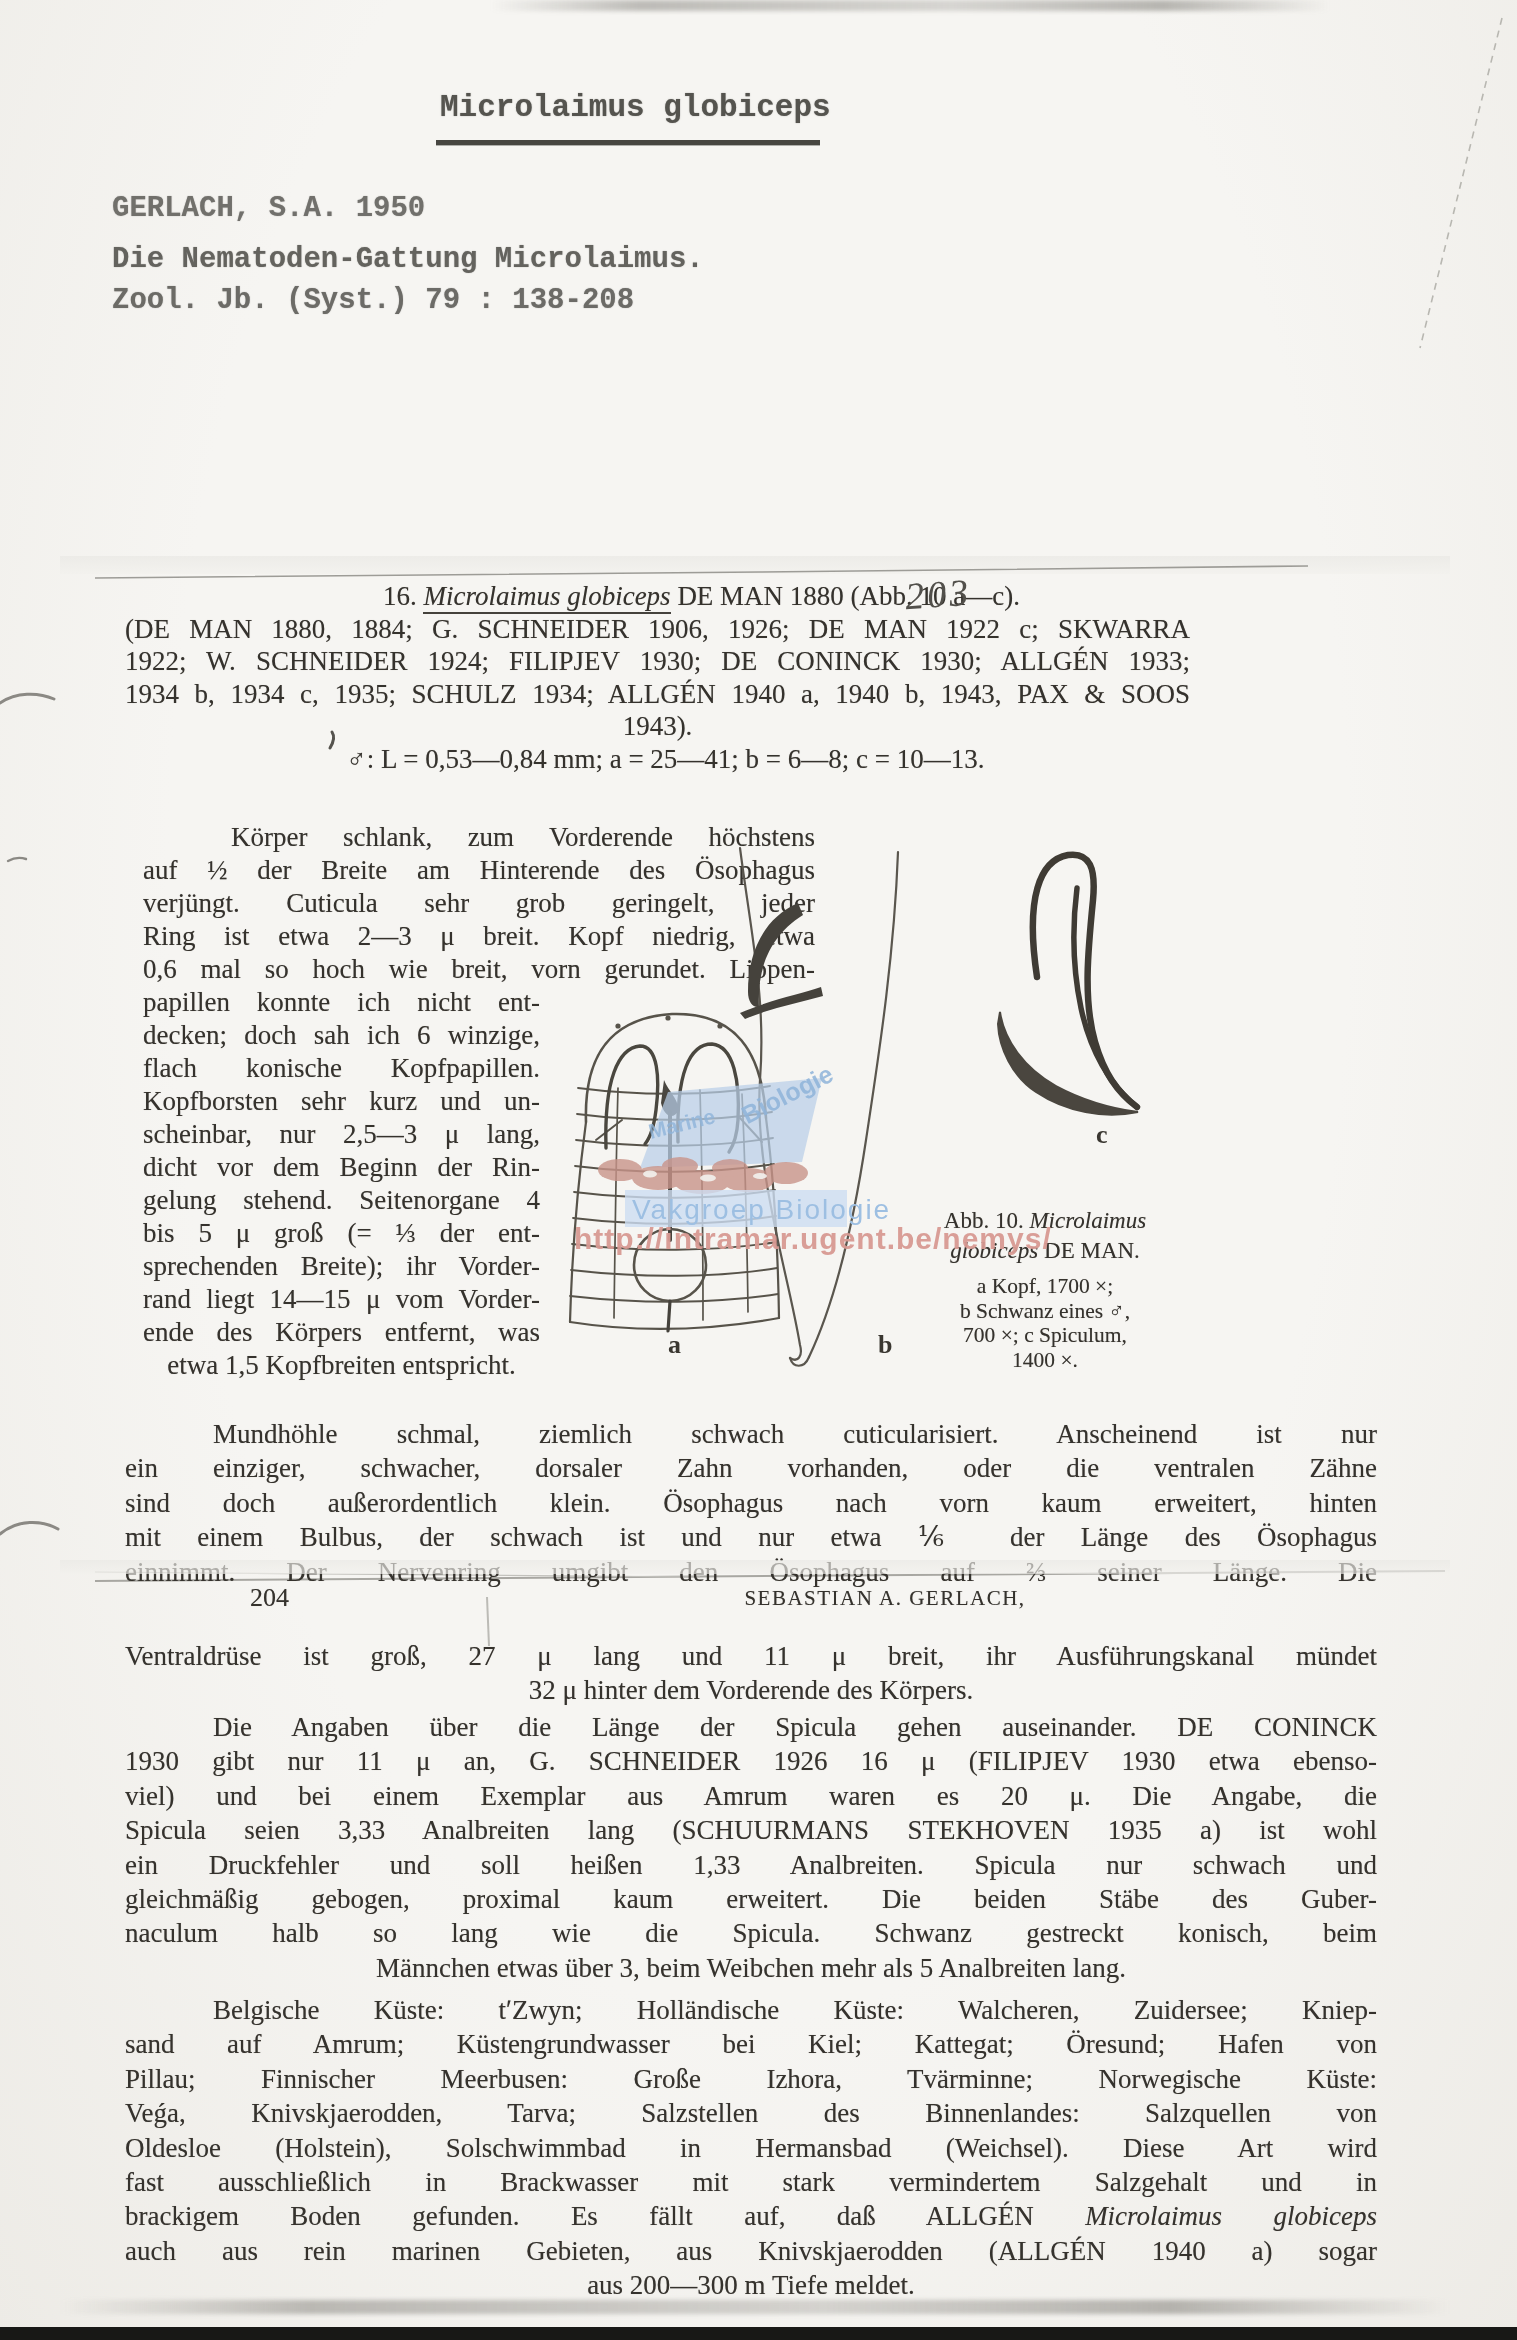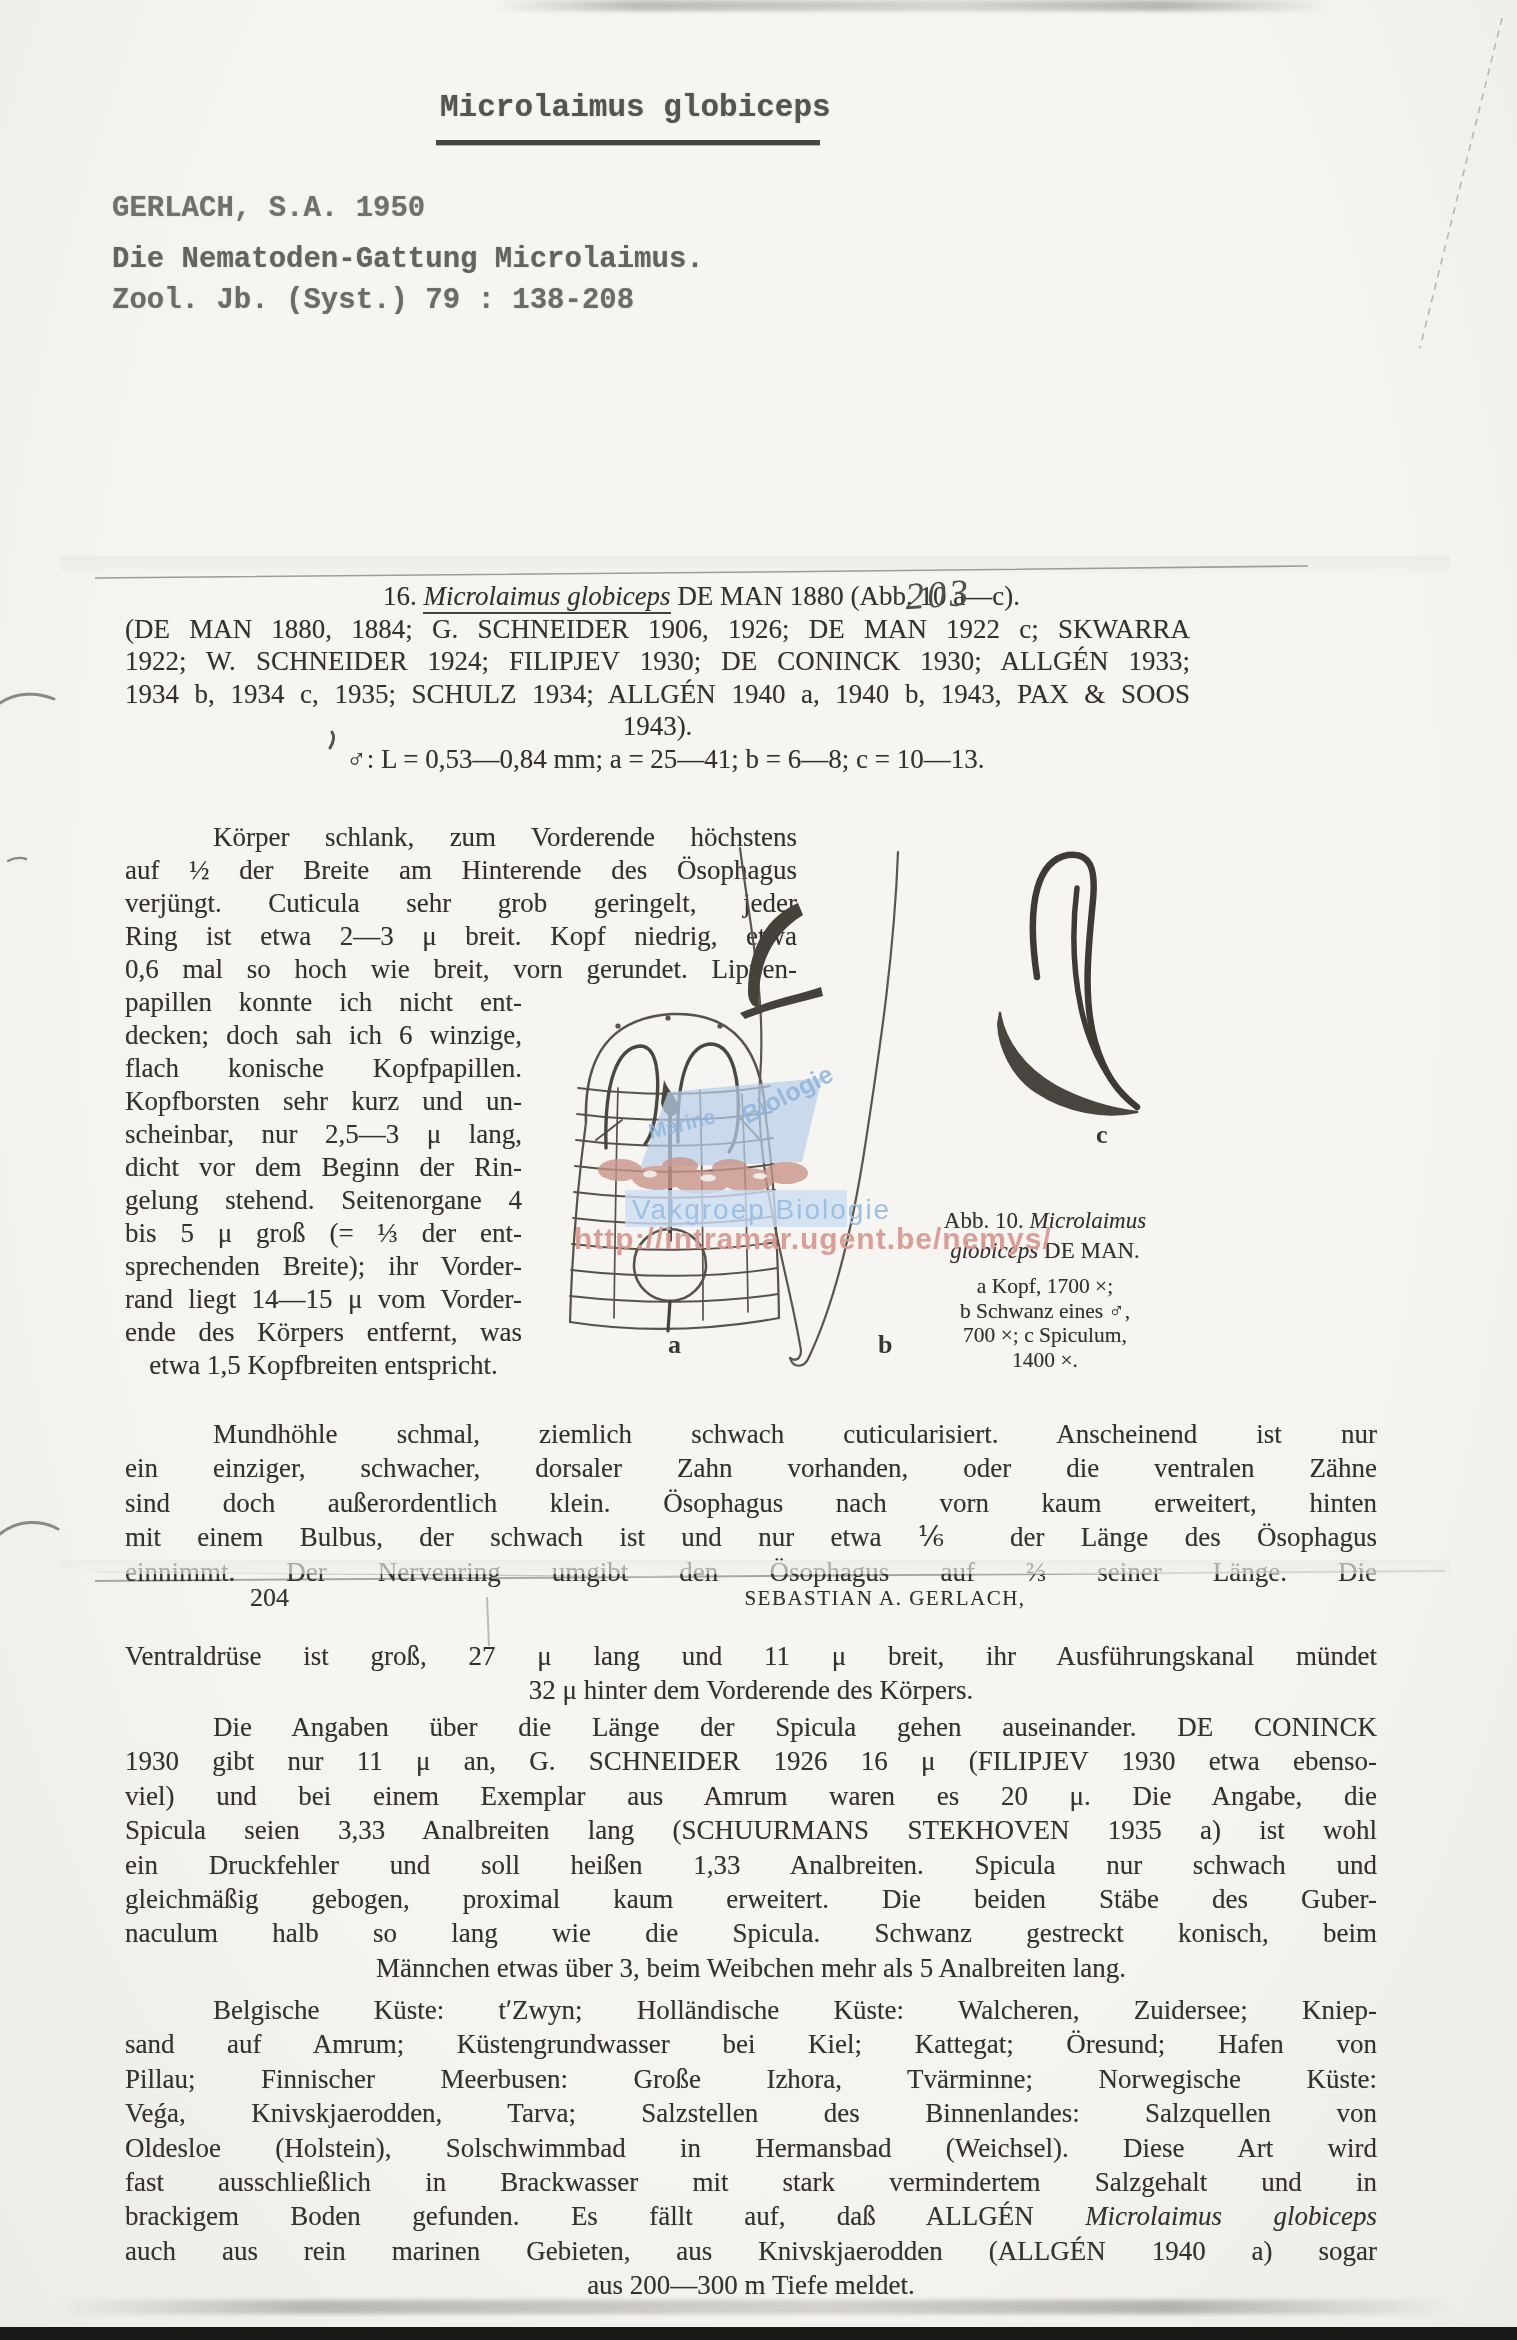--- a/index.html
+++ b/index.html
@@ -9,21 +9,21 @@
     background-image:radial-gradient(ellipse at 50% 38%, #f6f5f2 55%, #edebe6 100%);
   }
   .abs{position:absolute;}
   .ser{font-family:"Liberation Serif","DejaVu Serif",serif;}
   .mono{font-family:"Liberation Mono","DejaVu Sans Mono",monospace;}
   .ink{color:#35322d;text-shadow:0 0 .7px rgba(53,50,45,.38);}
   .type{color:#55544f;text-shadow:0 0 1.2px rgba(80,79,74,.55);font-weight:bold;}
   .jl{text-align:justify;text-align-last:justify;}
   .nl{text-align:center;}
   .entry{font-size:27px;line-height:32.6px;}
-  .desc{font-size:27px;line-height:33px;}
+  .desc{font-size:27px;line-height:33px;margin-left:18px;}
   .para{font-size:27px;line-height:34.4px;}
   .ital{font-style:italic;}
   .sp-underline{font-style:italic;border-bottom:2.5px solid #45423c;padding-bottom:1px;}
   .cap1{font-size:23px;line-height:30px;text-align:center;}
   .cap2{font-size:21.5px;line-height:24.5px;text-align:center;}
   .figlabel{font-size:26px;font-weight:bold;color:#3a3731;}
   .wm-blue{color:#8fb4da;}
   .wm-band{background:rgba(205,221,241,.8);}
   .wm-url{color:#d89a93;font-family:"Liberation Sans","DejaVu Sans",sans-serif;font-weight:bold;letter-spacing:1px;opacity:.95;}
   .rule-shadow{background:linear-gradient(#e9e8e4,#f2f1ed);}

